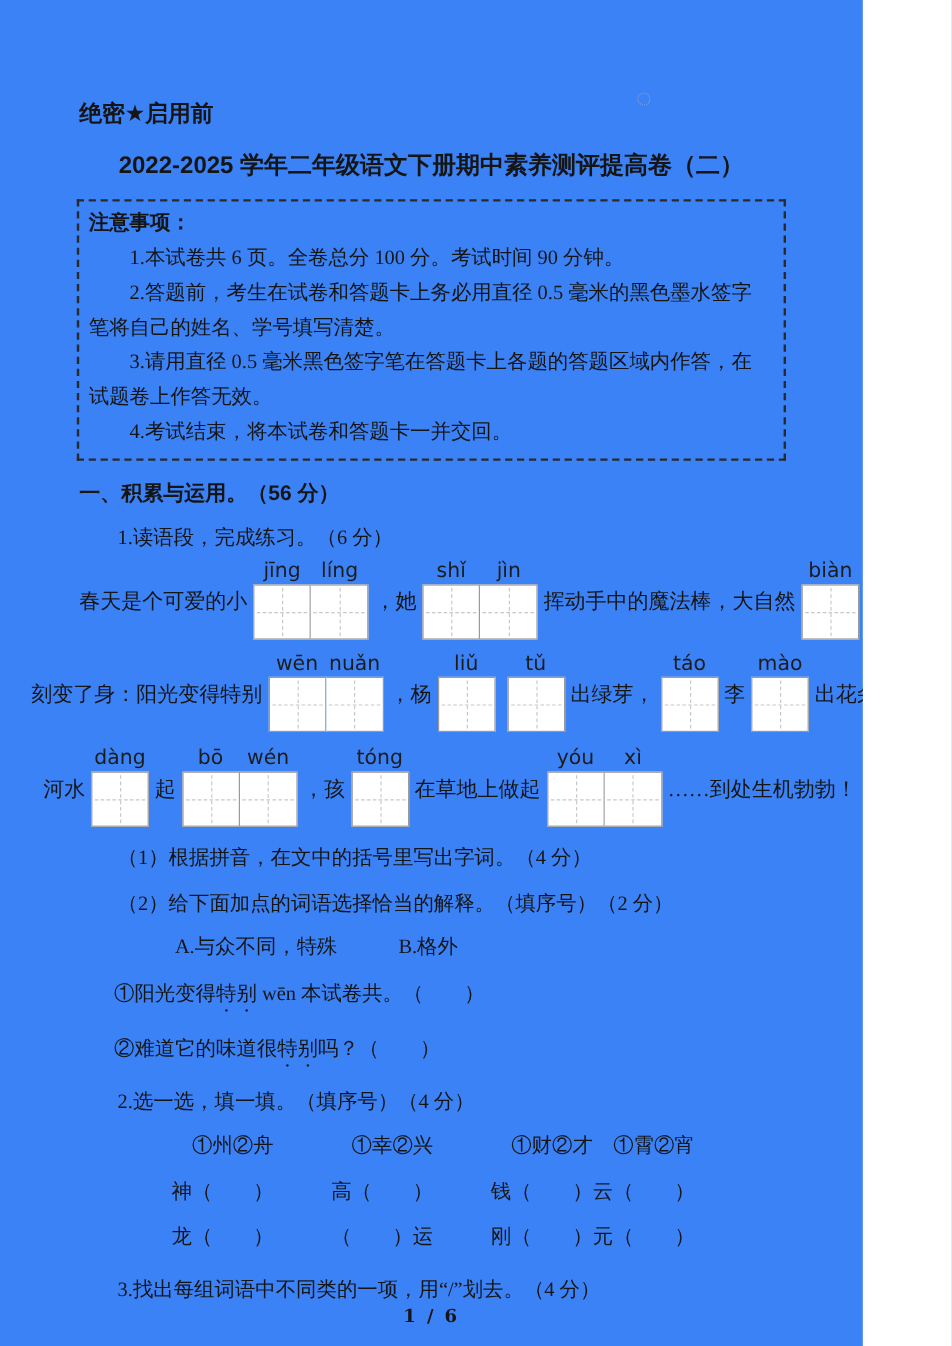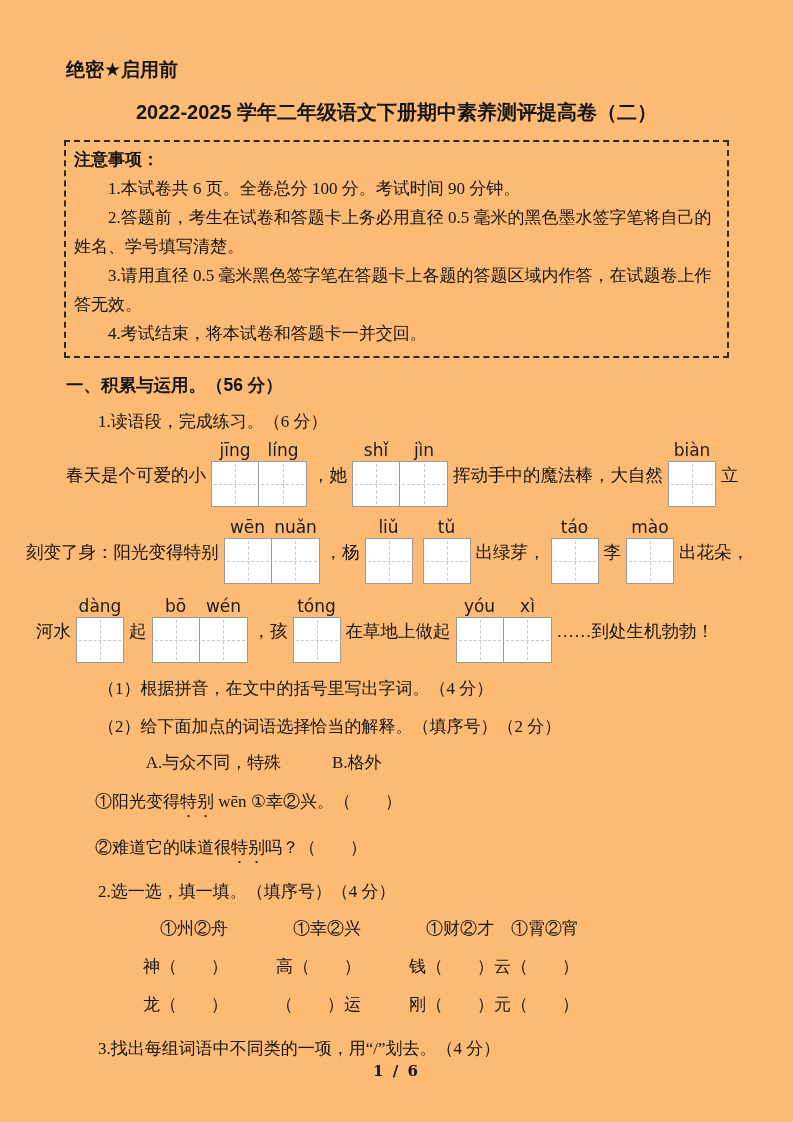--- a/index.html
+++ b/index.html
@@ -1,24 +1,24 @@
 <!DOCTYPE html>
 <html><head>
 <meta charset="utf-8">
 <style>
   * { margin:0; padding:0; box-sizing:border-box; }
   html,body { background:#ffffff; }
   .page {
     position:relative;
-    width:793px; height:1122px;
-    background:#fdba74;
+    width:719px; height:1122px;
+    background:#3b82f6;
     color:#151515;
     font-family:"Liberation Serif","DejaVu Serif",serif;
     overflow:hidden;
-    padding-top:58px;
+    padding-top:84px;
   }
   .secret {
     margin-left:66px;
     font-family:"Liberation Sans","DejaVu Sans",sans-serif;
     font-weight:bold; font-size:19px; line-height:24px;
   }
   .title {
     margin-top:17px;
     text-align:center;
     font-family:"Liberation Sans","DejaVu Sans",sans-serif;
@@ -248,21 +248,21 @@
         </span>
         <span class="ptext">……到处生机勃勃！</span>
       </div>
     </div>
 
   <div class="q-sub">（1）根据拼音，在文中的括号里写出字词。（4 分）</div>
   <div class="q-sub">（2）给下面加点的词语选择恰当的解释。（填序号）（2 分）</div>
 
   <div class="options-row" id="q1-options"><span class="option option-0">A.与众不同，特殊</span><span class="option option-1">B.格外</span></div>
   <div id="q1-sentences">
-      <div class="sentence"><span>①阳光变得</span><span class="emph">特别</span><span> wēn ①幸②兴。（　　）</span></div>
+      <div class="sentence"><span>①阳光变得</span><span class="emph">特别</span><span> wēn 本试卷共。（　　）</span></div>
       <div class="sentence"><span>②难道它的味道很</span><span class="emph">特别</span><span>吗？（　　）</span></div>
     </div>
 
   <div class="q-label">2.选一选，填一填。（填序号）（4 分）</div>
   <div class="q2-table" id="q2-table">
       <div class="q2-col">
         <div class="q2-header">①州②舟</div>
         <div class="q2-cell">神（　　）</div>
         <div class="q2-cell">龙（　　）</div>
       </div>

